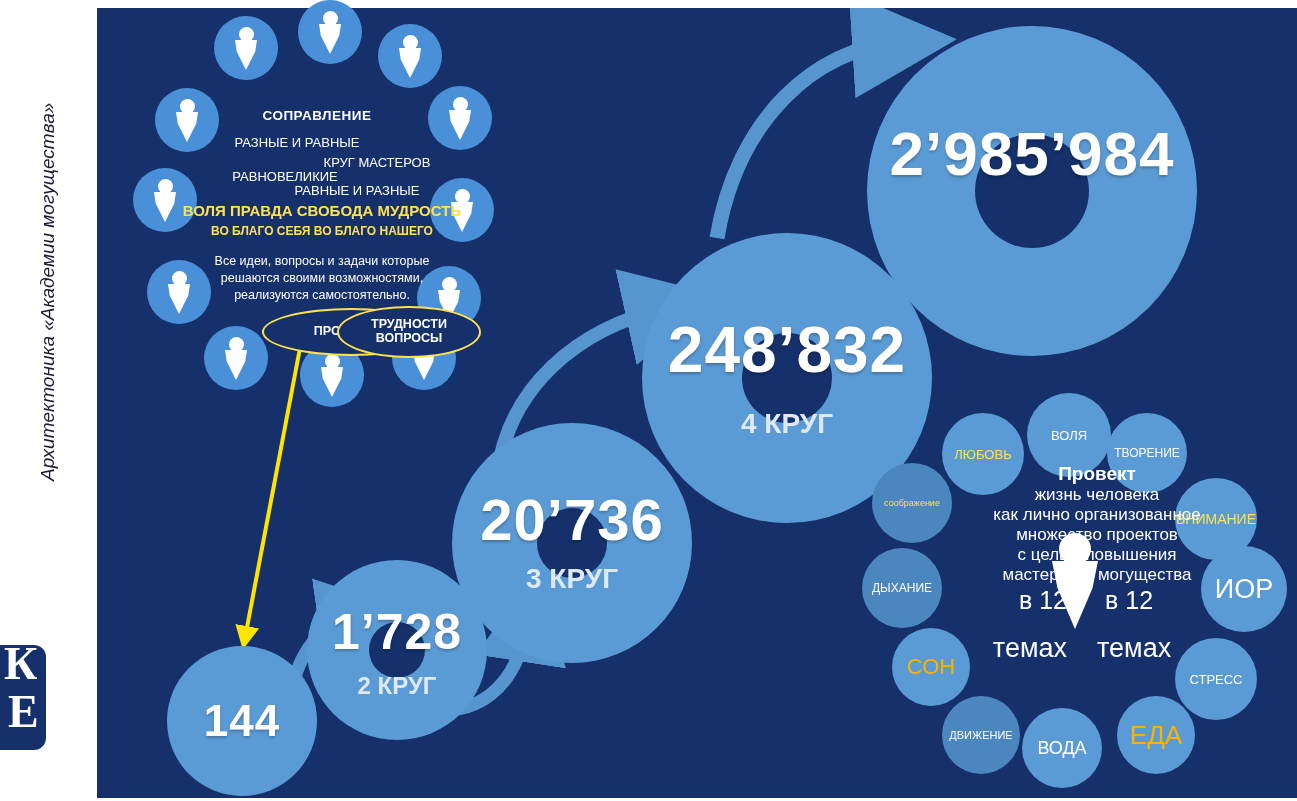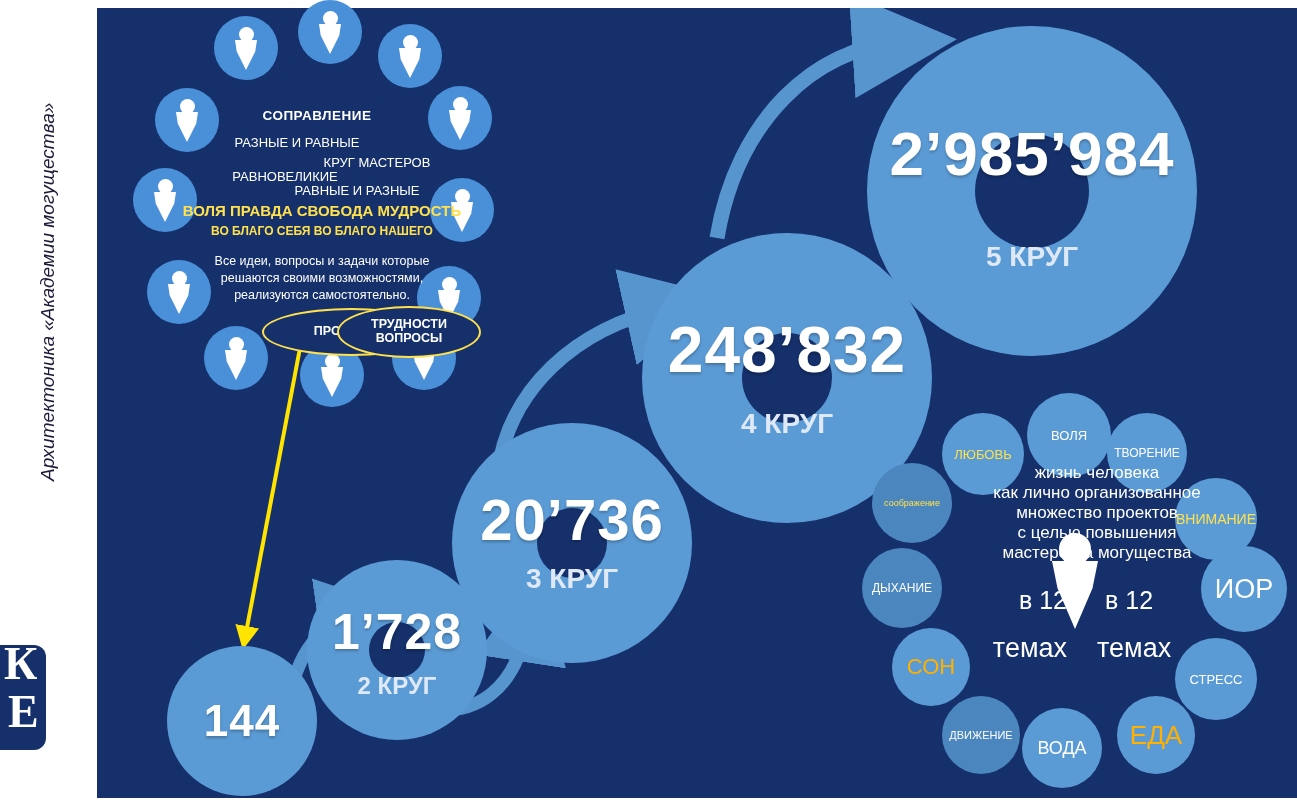--- a/index.html
+++ b/index.html
@@ -192,21 +192,20 @@
 
     <div class="ring" style="left:545px;top:225px;width:290px;height:290px;justify-content:center;">
       <div class="hole" style="left:100px;top:100px;width:90px;height:90px;"></div>
       <div class="num" style="font-size:64px;top:-28px;">248’832</div>
       <div class="lbl" style="font-size:28px;left:50%;margin-left:-80px;top:175px;width:160px;text-align:center;">4 КРУГ</div>
     </div>
 
     <div class="ring" style="left:770px;top:18px;width:330px;height:330px;">
       <div class="hole" style="left:108px;top:108px;width:114px;height:114px;"></div>
       <div class="num" style="font-size:62px;top:-38px;">2’985’984</div>
-      <div class="lbl" style="font-size:28px;left:50%;margin-left:-80px;top:215px;width:160px;text-align:center;">5 КРУГ</div>
     </div>
 
     <div>
       <div class="wcirc" style="left:930px;top:385px;width:84px;height:84px;">
           <span>ВОЛЯ</span>
         </div>
       <div class="wcirc" style="left:1010px;top:405px;width:80px;height:80px;font-size:12px;">
           <span>ТВОРЕНИЕ</span>
         </div>
       <div class="wcirc" style="left:1078px;top:470px;width:82px;height:82px;font-size:14px;color:#ffe14d;">
@@ -234,20 +233,21 @@
           <span>ДЫХАНИЕ</span>
         </div>
       <div class="wcirc dim" style="left:775px;top:455px;width:80px;height:80px;font-size:9px;color:#ffe14d;">
           <span>соображение</span>
         </div>
       <div class="wcirc" style="left:845px;top:405px;width:82px;height:82px;font-size:13px;color:#ffe14d;">
           <span>ЛЮБОВЬ</span>
         </div>
 
       <div class="proj" style="left:835px;top:455px;width:330px;">
+        <div class="h">Провект</div>
         <div class="l">жизнь человека</div>
         <div class="l">как лично организованное</div>
         <div class="l">множество          проектов</div>
         <div class="l">с целью          повышения</div>
         <div class="l">мастерства       могущества</div>
       </div>
 
       <div class="arrow-down" style="left:978px;top:525px;">
         <span class="h"></span>
           <span class="b"></span>

